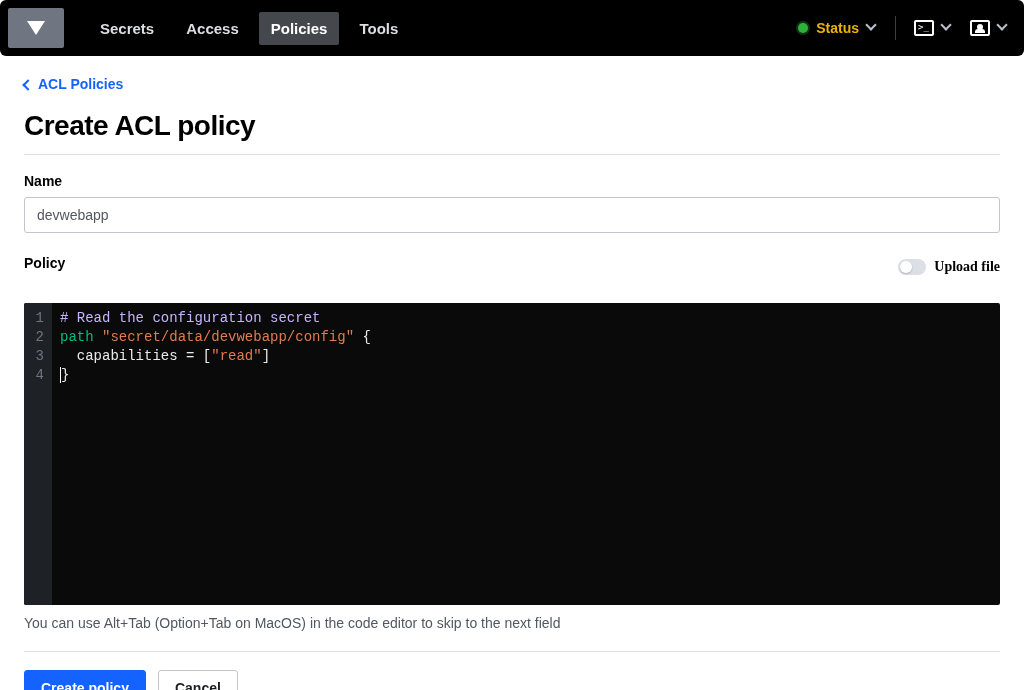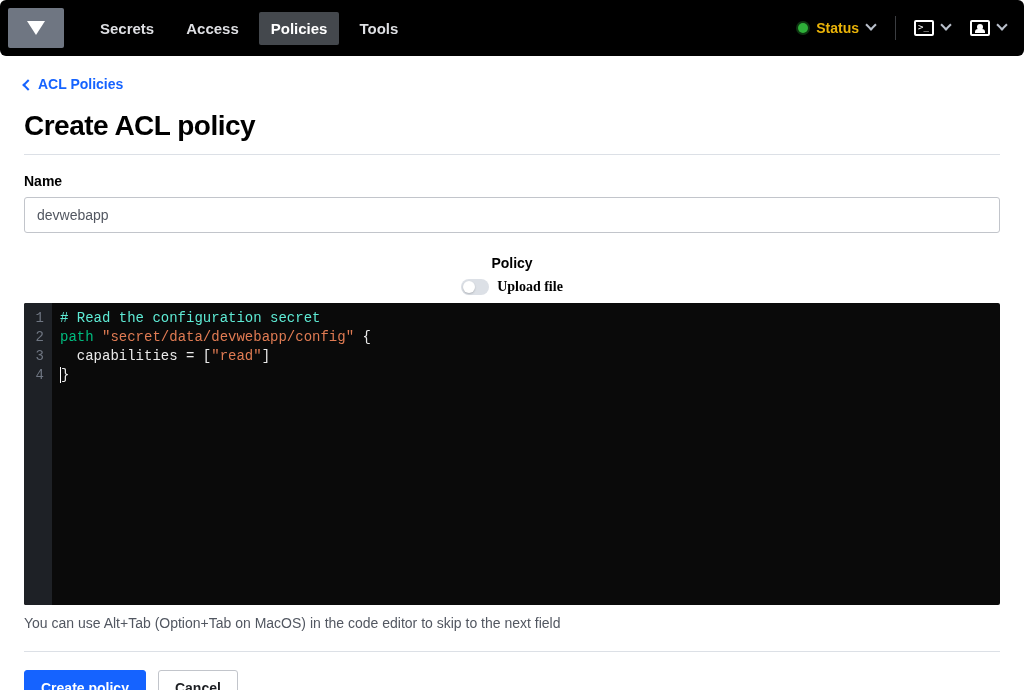--- a/index.html
+++ b/index.html
@@ -28,30 +28,30 @@
 
 .main { padding: 20px 24px; max-width: 1024px; }
 .breadcrumb { display: flex; align-items: center; gap: 6px; color: #1563ff; font-size: 14px; font-weight: 600; margin-bottom: 18px; cursor: pointer; }
 .chevron-left::before { content: ""; display: inline-block; width: 6px; height: 6px; border-left: 2px solid #1563ff; border-bottom: 2px solid #1563ff; transform: rotate(45deg); }
 .page-title { font-size: 28px; font-weight: 700; letter-spacing: -0.5px; margin-bottom: 12px; }
 .hr { border: none; border-top: 1px solid #dce0e6; margin-bottom: 18px; }
 
 .field-label { font-size: 14px; font-weight: 700; margin-bottom: 8px; }
 .text-input { width: 100%; height: 36px; border: 1px solid #c2c5cb; border-radius: 3px; padding: 12px 12px; font-size: 14px; color: #525761; margin-bottom: 22px; }
 
-.policy-header { display: flex; align-items: center; justify-content: space-between; margin-bottom: 8px; flex-direction: column; }
+.policy-header { display: flex; align-items: center; justify-content: space-between; margin-bottom: 24px; }
 .upload-wrap { display: flex; align-items: center; gap: 8px; font-family: Liberation Serif, serif; }
 .toggle { width: 28px; height: 16px; background: #dce0e6; border-radius: 8px; position: relative; cursor: pointer; }
 .toggle::after { content: ""; position: absolute; left: 2px; top: 2px; width: 12px; height: 12px; background: #fff; border-radius: 50%; box-shadow: 0 1px 2px rgba(0,0,0,0.2); }
 .upload-label { font-size: 14px; font-weight: 700; }
 
 .code-editor { background: #0a0a0a; border-radius: 2px; display: flex; font-family: "SFMono-Regular", Consolas, "Liberation Mono", Menlo, monospace; font-size: 14px; line-height: 19px; height: 302px; overflow: hidden; }
 .gutter { background: #1e2126; color: #6f7682; padding: 6px 8px 6px 6px; text-align: right; user-select: none; min-width: 28px; }
 .code-area { padding: 6px 8px; color: #eaeaea; white-space: pre; flex: 1; }
-.cm-comment { color: #5eead4; }
+.cm-comment { color: #c4b5fd; }
 .cm-keyword { color: #00bc7f; }
 .cm-string { color: #e07b53; }
 .cm-cursor { display: inline-block; width: 1px; height: 16px; background: #fff; vertical-align: middle; animation: blink 1s steps(1) infinite; }
 @keyframes blink { 50% { opacity: 0; } }
 
 .editor-hint { font-size: 14px; color: #525761; margin-top: 10px; margin-bottom: 20px; }
 .hr2 { border: none; border-top: 1px solid #dce0e6; margin-bottom: 18px; }
 
 .actions { display: flex; gap: 12px; }
 .btn { height: 36px; padding: 0 16px; border-radius: 3px; font-size: 14px; font-weight: 600; cursor: pointer; border: 1px solid transparent; }

